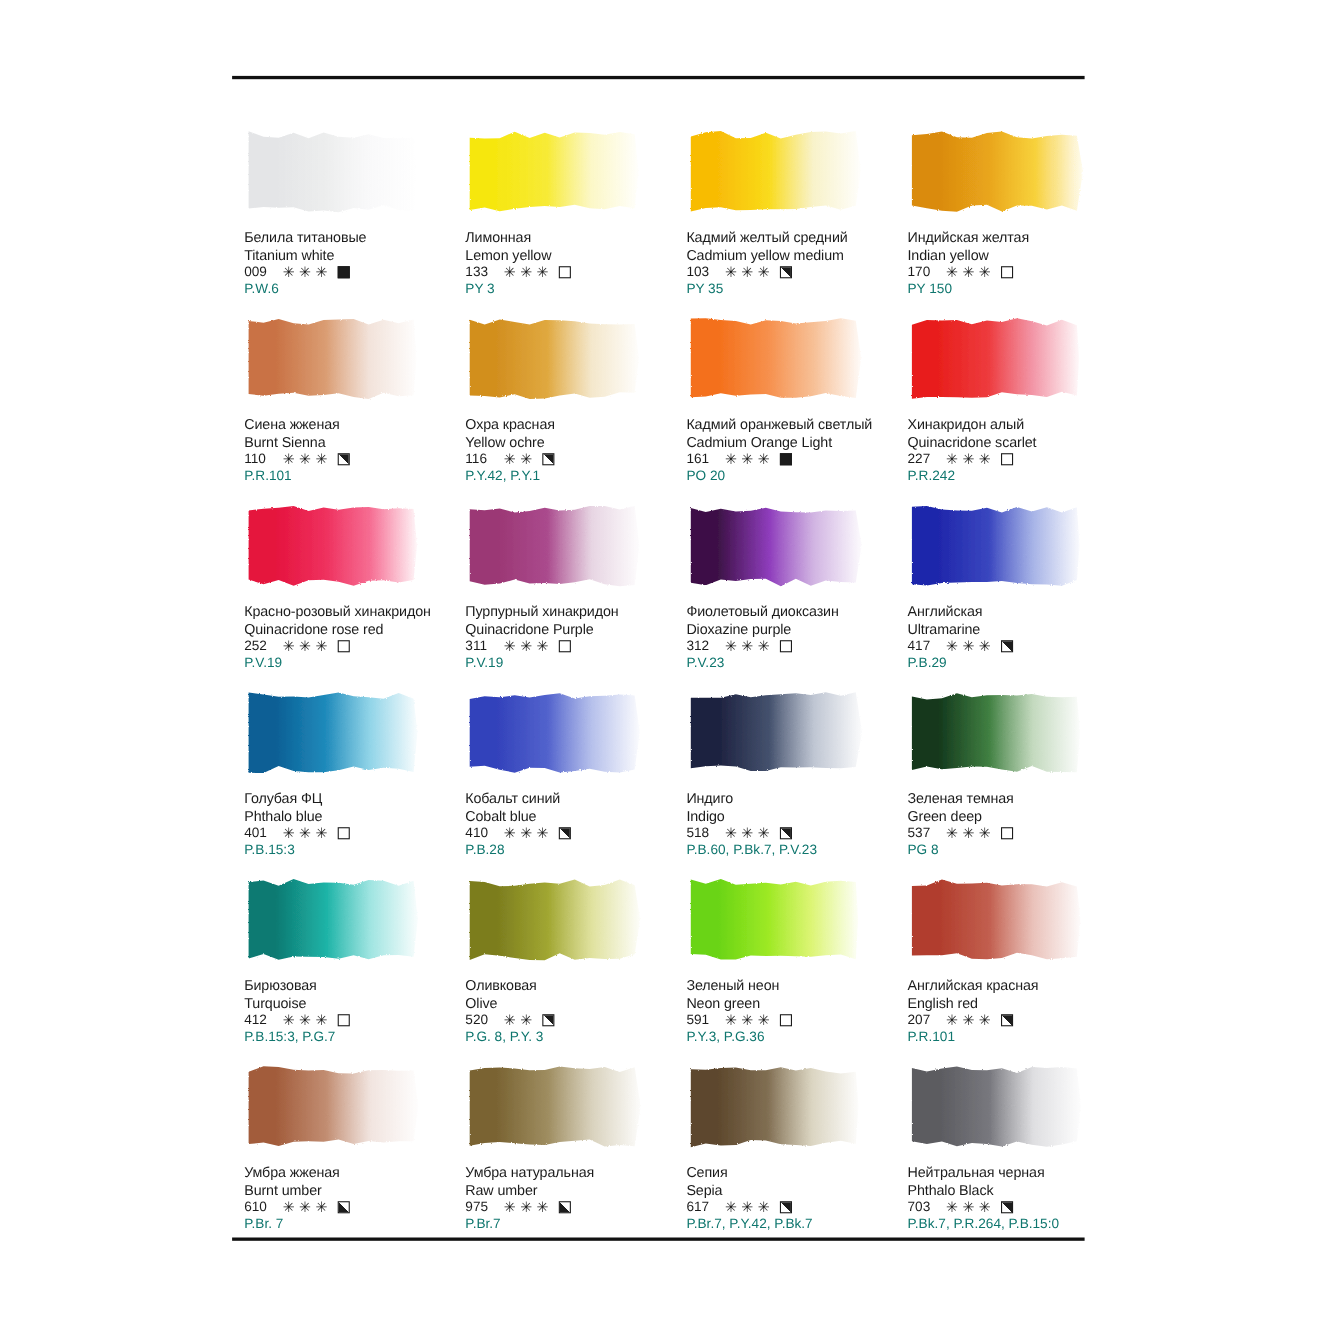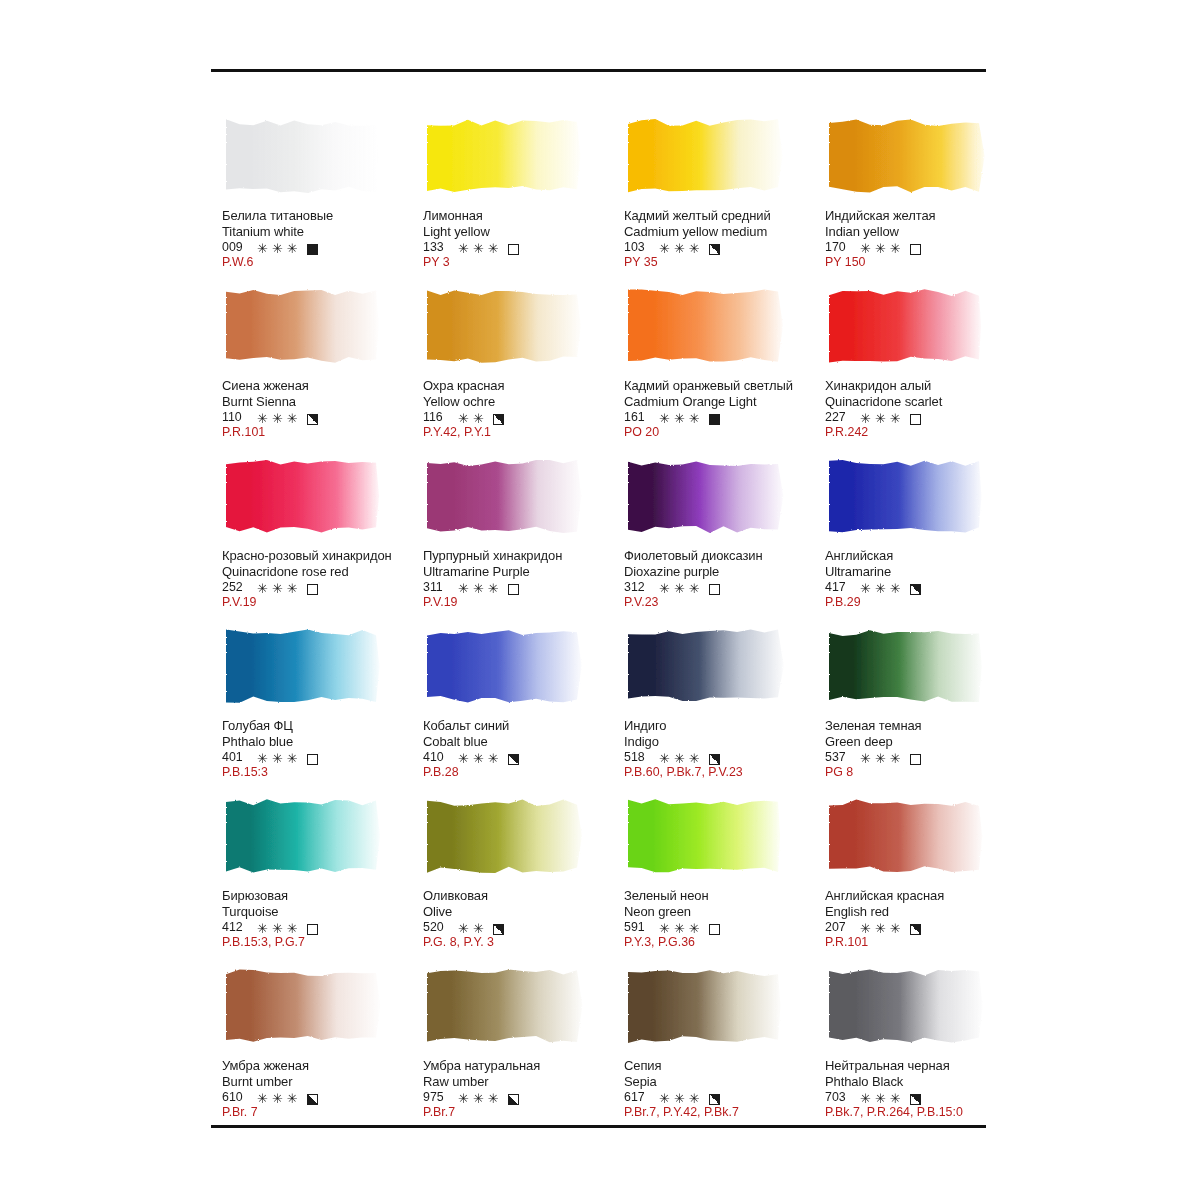--- a/index.html
+++ b/index.html
@@ -76,21 +76,21 @@
   .name-en {
     font-size: 13px;
     letter-spacing: -0.1px;
     white-space: nowrap;
     color: #1c1c1c;
   }
   .specs {
     font-size: 12.4px;
     white-space: nowrap;
     display: flex;
-    align-items: flex-end;
+    align-items: center;
     gap: 0;
     color: #1c1c1c;
   }
   .code {
     display: inline-block;
     min-width: 27px;
   }
   .stars {
     display: inline-flex;
     gap: 4px;
@@ -124,21 +124,21 @@
   .opacity-box.semi-alt { background: #ffffff; }
   .opacity-box.semi-alt::after {
     content: "";
     position: absolute;
     left: 0; top: 0; right: 0; bottom: 0;
     background: linear-gradient(to top right, #1c1c1c 0 50%, transparent 50% 100%);
   }
   .pigment {
     font-size: 12.4px;
     white-space: nowrap;
-    color: #b91c1c;
+    color: #0f766e;
   }
 </style>
 </head>
 <body>
 
 <div class="page">
 
   <div class="rule rule-top"></div>
 
   <div class="grid">
@@ -190,21 +190,21 @@
               <filter id="f1" x="0" y="0" width="100%" height="100%">
                 <feTurbulence type="fractalNoise" baseFrequency="0.75" numOctaves="3" result="n"></feTurbulence>
                 <feDisplacementMap in="SourceGraphic" in2="n" scale="2.2"></feDisplacementMap>
               </filter>
             </defs>
             <path d="M 4 9.181983024691359 L 17.6 9.8 L 31.3 9.6 L 44.9 3.7 L 58.5 9.5 L 72.2 4.6 L 85.8 9.0 L 99.5 4.5 L 113.1 5.0 L 126.7 6.5 L 140.4 4.0 L 154.0 6.1 L 157.4 40 L 154.0 73.3 L 140.4 71.2 L 126.7 74.3 L 113.1 73.4 L 99.5 70.1 L 85.8 72.1 L 72.2 71.3 L 58.5 72.1 L 44.9 73.8 L 31.3 76.1 L 17.6 72.6 L 4.0 74.9 Z" fill="url(#g1)" filter="url(#f1)"></path>
           </svg>
         </div>
         <div class="caption">
           <div class="name-ru">Лимонная</div>
-          <div class="name-en">Light yellow</div>
+          <div class="name-en">Lemon yellow</div>
           <div class="specs">
             <span class="code">133</span>
             <span class="stars">
               <span class="star">✳</span>
               <span class="star">✳</span>
               <span class="star">✳</span>
             </span>
             <span class="opacity-box transparent"></span>
           </div>
           <div class="pigment">PY 3</div>
@@ -461,21 +461,21 @@
               <filter id="f9" x="0" y="0" width="100%" height="100%">
                 <feTurbulence type="fractalNoise" baseFrequency="0.75" numOctaves="3" result="n"></feTurbulence>
                 <feDisplacementMap in="SourceGraphic" in2="n" scale="2.2"></feDisplacementMap>
               </filter>
             </defs>
             <path d="M 4 6.992922668038409 L 17.6 7.9 L 31.3 6.2 L 44.9 10.0 L 58.5 8.5 L 72.2 5.5 L 85.8 8.2 L 99.5 7.5 L 113.1 3.9 L 126.7 4.1 L 140.4 7.2 L 154.0 3.9 L 158.2 40 L 154.0 75.8 L 140.4 76.9 L 126.7 75.1 L 113.1 70.7 L 99.5 73.3 L 85.8 74.9 L 72.2 74.1 L 58.5 74.4 L 44.9 70.9 L 31.3 74.5 L 17.6 75.6 L 4.0 72.3 Z" fill="url(#g9)" filter="url(#f9)"></path>
           </svg>
         </div>
         <div class="caption">
           <div class="name-ru">Пурпурный хинакридон</div>
-          <div class="name-en">Ultramarine Purple</div>
+          <div class="name-en">Quinacridone Purple</div>
           <div class="specs">
             <span class="code">311</span>
             <span class="stars">
               <span class="star">✳</span>
               <span class="star">✳</span>
               <span class="star">✳</span>
             </span>
             <span class="opacity-box transparent"></span>
           </div>
           <div class="pigment">P.V.19</div>

